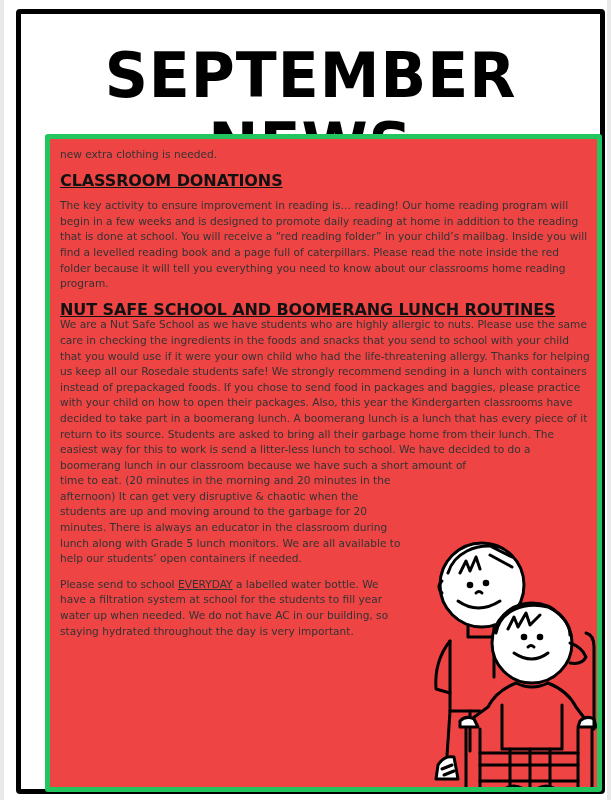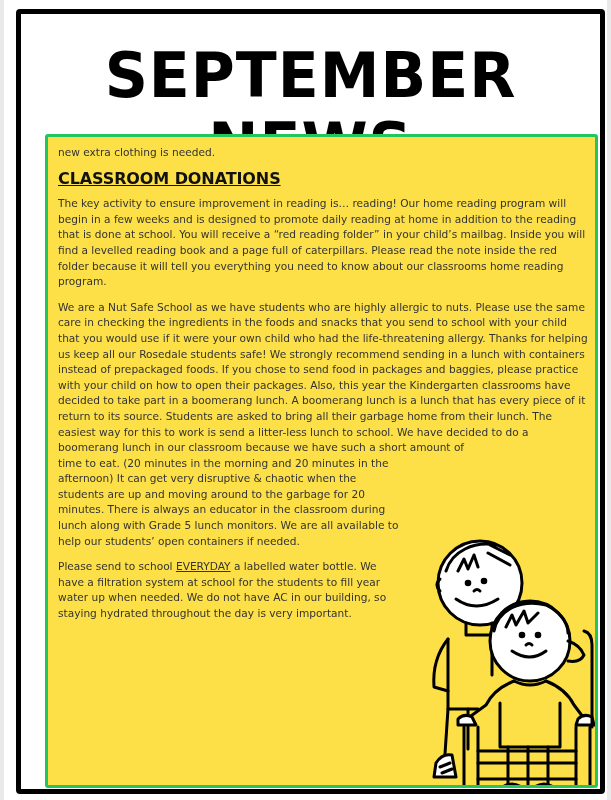--- a/index.html
+++ b/index.html
@@ -17,21 +17,21 @@
     border: 5px solid #000; border-radius: 4px; background: #fff;
   }
   .title {
     position: absolute; left: 0; right: 0; top: 30px;
     text-align: center; font-family: "DejaVu Sans", sans-serif;
     font-weight: bold; font-size: 60px; letter-spacing: 1px; line-height: 66px;
     color: #000; transform: scaleY(1.05);
   }
   .inner-frame {
     position: absolute; left: 24px; top: 120px; width: 547px; height: 648px;
-    border: 3px solid #22c55e; border-radius: 3px; background: #fde047; overflow: hidden;
+    border: 5px solid #22c55e; border-radius: 3px; background: #ef4444; overflow: hidden;
   }
   .content {
     position: absolute; left: 10px; top: 8px; width: 532px;
     font-family: "DejaVu Sans", sans-serif; font-size: 10.6px; line-height: 15.6px;
     color: #333;
   }
   .content p { margin: 0; }
   .section { margin-top: 10px; }
   .heading {
     font-weight: bold; text-decoration: underline; color: #111;
@@ -56,20 +56,21 @@
 
         <div class="section">
           <div class="heading">CLASSROOM DONATIONS</div>
         </div>
 
         <div class="section">
           <p>The key activity to ensure improvement in reading is… reading! Our home reading program will begin in a few weeks and is designed to promote daily reading at home in addition to the reading that is done at school. You will receive a “red reading folder” in your child’s mailbag. Inside you will find a levelled reading book and a page full of caterpillars. Please read the note inside the red folder because it will tell you everything you need to know about our classrooms home reading program.</p>
         </div>
 
         <div class="section">
+          <div class="heading">NUT SAFE SCHOOL AND BOOMERANG LUNCH ROUTINES</div>
           <p>We are a Nut Safe School as we have students who are highly allergic to nuts. Please use the same care in checking the ingredients in the foods and snacks that you send to school with your child that you would use if it were your own child who had the life-threatening allergy. Thanks for helping us keep all our Rosedale students safe! We strongly recommend sending in a lunch with containers instead of prepackaged foods. If you chose to send food in packages and baggies, please practice with your child on how to open their packages. Also, this year the Kindergarten classrooms have decided to take part in a  boomerang lunch. A boomerang lunch is a lunch that has every piece of it return to its source. Students are asked to bring all their garbage home from their lunch. The easiest way for this to work is send a litter-less lunch to school. We have decided to do a boomerang lunch in our classroom because we have such a short amount of</p>
           <p class="narrow">time to eat. (20 minutes in the morning and 20 minutes in the afternoon) It can get very disruptive &amp; chaotic when the students are up and moving around to the garbage for 20 minutes. There is always an educator in the classroom during lunch along with Grade 5 lunch monitors. We are all available to help our students’ open containers if needed.</p>
         </div>
 
         <div class="section narrow">
           <p><span>Please send to school </span><span class="u">EVERYDAY</span><span> a labelled water bottle. We have a filtration system at school for the students to fill year water up when needed. We do not have AC in our building, so staying hydrated throughout the day is very important.</span></p>
         </div>
 
         <div class="section narrow">
         </div>

